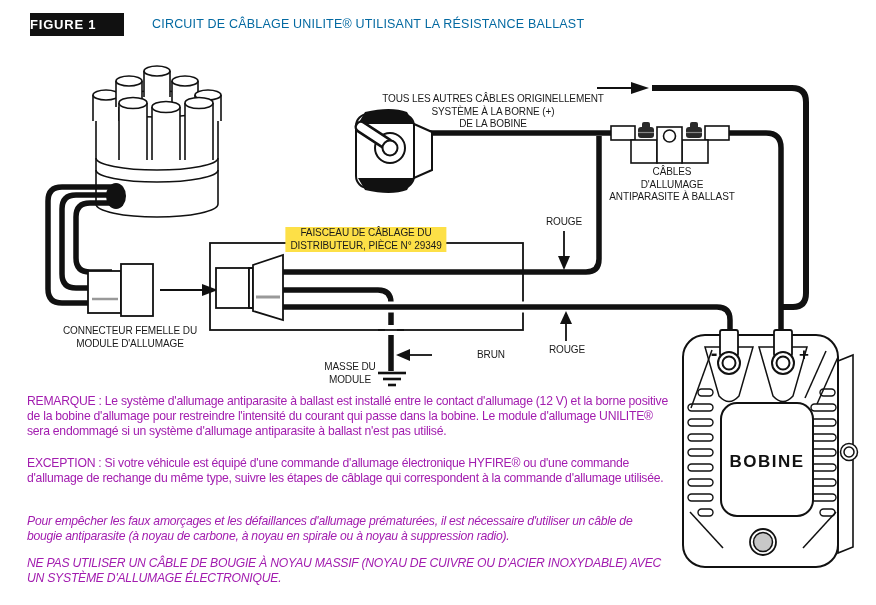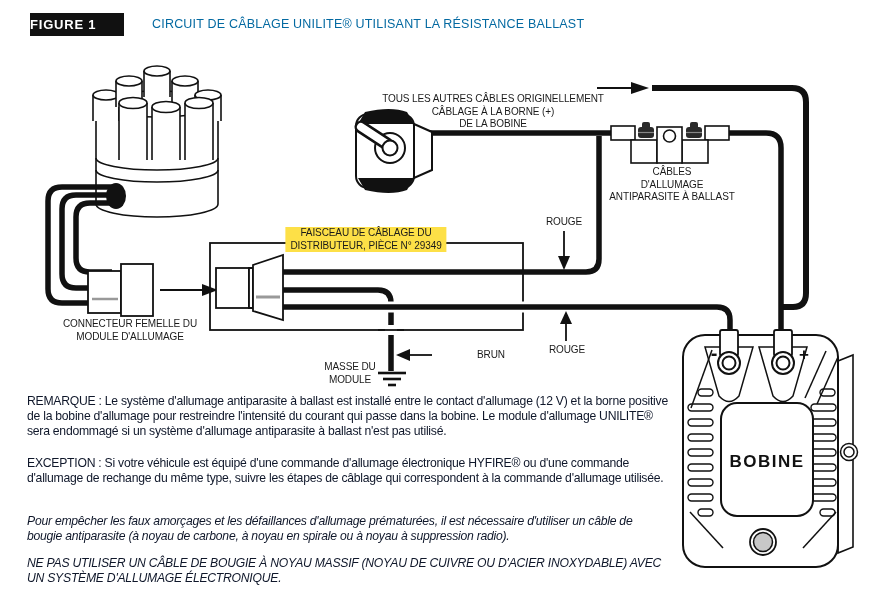--- a/index.html
+++ b/index.html
@@ -6,21 +6,21 @@
   .page{position:relative;width:876px;height:605px;background:#fff;overflow:hidden;
         font-family:"Liberation Sans",sans-serif;color:#111;}
   .figure-badge{position:absolute;left:30px;top:13px;width:94px;height:23px;background:#111;
         color:#fff;font-weight:bold;font-size:13px;line-height:23px;letter-spacing:.8px;}
   .doc-title{position:absolute;left:152px;top:17px;font-size:12.5px;letter-spacing:.2px;color:#0369a1;white-space:nowrap;}
   .diagram-svg{position:absolute;left:0;top:0;}
   .lbl{position:absolute;font-size:10px;line-height:1.26;letter-spacing:-.1px;color:#1a1a1a;
        text-align:center;transform:translateX(-50%);white-space:nowrap;}
   .lbl.left-anchor{transform:none;margin-left:40px;}
   .lbl.bg-white{background:#fde047;padding:0 5px;}
-  .para{position:absolute;left:27px;width:642px;font-size:12.2px;line-height:1.21;letter-spacing:-.25px;color:#0f172a;}
+  .para{position:absolute;left:27px;width:642px;font-size:12.2px;line-height:1.21;letter-spacing:-.25px;color:#a21caf;}
   .para.it{font-style:italic;}
 </style>
 </head>
 <body>
 
 <div class="page">
 
   <div class="figure-badge">FIGURE 1</div>
   <div class="doc-title">CIRCUIT DE CÂBLAGE UNILITE® UTILISANT LA RÉSISTANCE BALLAST</div>
 
@@ -211,37 +211,37 @@
       <polygon points="560,324 572,324 566,311" fill="#111" stroke="none"></polygon>
     </g>
     <g>
       <line x1="432" y1="355" x2="410" y2="355" stroke="#111" stroke-width="1.8"></line>
       <polygon points="410,349 410,361 396,355" fill="#111" stroke="none"></polygon>
     </g>
   </svg>
 
   <div class="lbl" style="left:493px;top:93px;">
     <div>TOUS LES AUTRES CÂBLES ORIGINELLEMENT</div>
-    <div>CÂBLAGE À LA BORNE (+)</div>
+    <div>SYSTÈME À LA BORNE (+)</div>
     <div>DE LA BOBINE</div>
   </div>
 
 
   <div class="lbl" style="left:672px;top:166px;">
     <div>CÂBLES</div>
     <div>D'ALLUMAGE</div>
     <div>ANTIPARASITE À BALLAST</div>
   </div>
 
   <div class="lbl bg-white" style="left:366px;top:227px;">
     <div>FAISCEAU DE CÂBLAGE DU</div>
     <div>DISTRIBUTEUR, PIÈCE N° 29349</div>
   </div>
 
-  <div class="lbl" style="left:130px;top:318px;">
+  <div class="lbl" style="left:130px;top:325px;">
     <div>CONNECTEUR FEMELLE DU</div>
     <div>MODULE D'ALLUMAGE</div>
   </div>
 
   <div class="lbl" style="left:350px;top:361px;">
     <div>MASSE DU</div>
     <div>MODULE</div>
   </div>
 
   <div class="lbl" style="left:564px;top:216px;">ROUGE</div>

